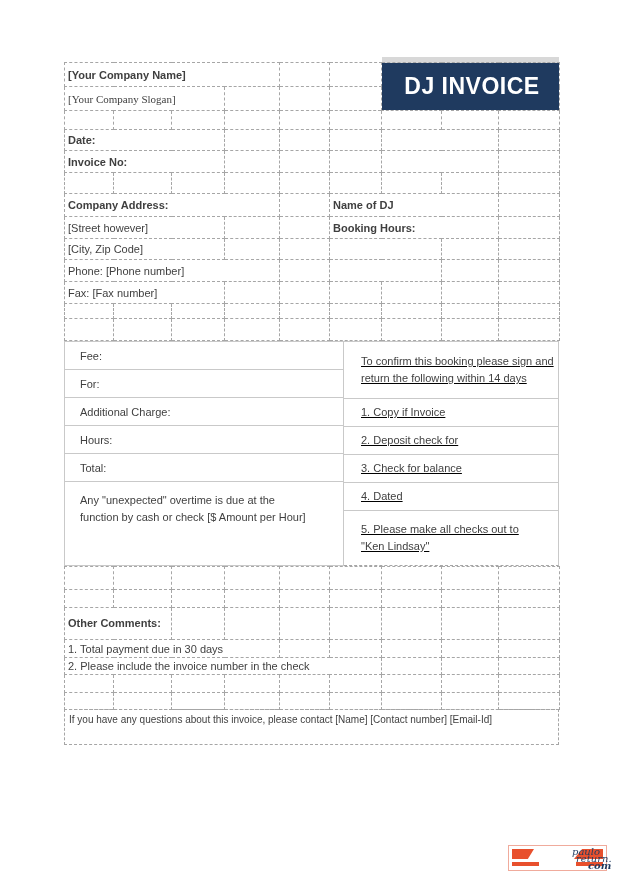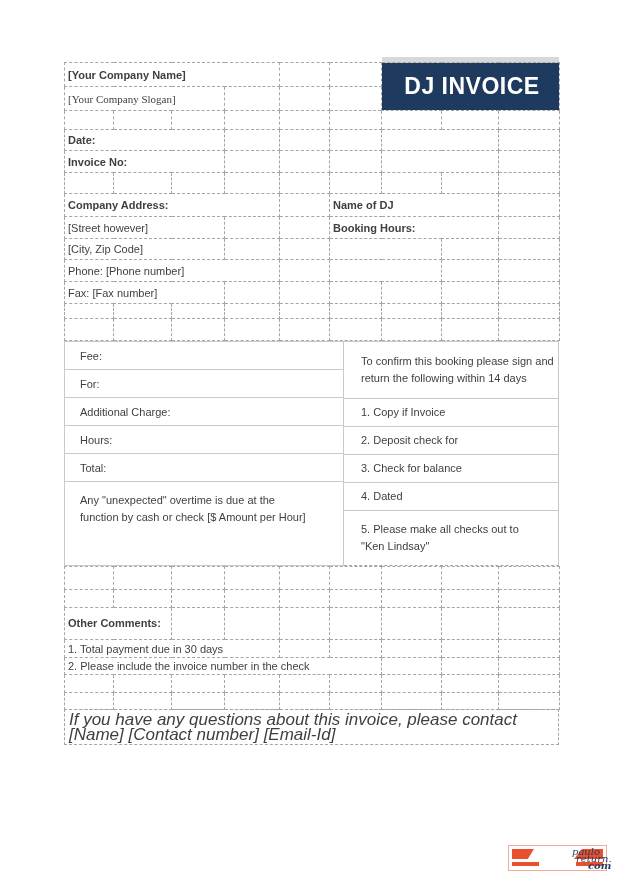--- a/index.html
+++ b/index.html
@@ -36,34 +36,34 @@
 
   
   .fee-section{display:flex;width:495px;}
   .fee-left{width:280px;border:1px solid var(--table-line);}
   .fee-row{height:28px;display:flex;align-items:center;padding-left:15px;
     border-bottom:1px solid var(--table-line);font-size:11px;color:var(--text);}
   .fee-note{height:54px;display:flex;align-items:center;padding-left:15px;
     border-bottom:1px solid var(--table-line);font-size:11px;color:var(--text);line-height:17px;}
   .fee-left > :last-child{border-bottom:none;}
   .fee-note span{display:inline-block;width:232px;}
-  .fee-right{width:215px;}
+  .fee-right{width:215px;text-decoration:underline;}
   .fee-right-box{border:1px solid var(--table-line);border-left:none;
     border-bottom:1px dashed var(--grid-line);}
   .fr-row{display:flex;align-items:center;padding-left:17px;
     border-bottom:1px solid var(--table-line);font-size:11px;color:var(--text);line-height:17px;}
   .fr-intro{height:57px;}
   .fr-item{height:28px;}
   .fr-item5{height:54px;border-bottom:none;}
   .fr-intro span{display:inline-block;width:193px;}
   .fr-item5 span{display:inline-block;width:175px;}
 
   .contact-box{width:495px;height:36px;margin-top:-1px;
     border:1px dashed var(--grid-line);
-    padding:2px 4px;font-size:17px;color:var(--text);line-height:15px;font-style:italic;}
+    padding:2px 4px;font-size:10px;color:var(--text);line-height:15px;}
 
   
   .logo{position:absolute;left:508px;top:845px;width:99px;height:26px;
     border:1px solid var(--logo-border);background:#fff;}
   .logo-shape-left{position:absolute;left:3px;top:3px;width:22px;height:10px;
     background:var(--orange);clip-path:polygon(0 0,100% 0,72% 100%,0 100%);}
   .logo-bar-left{position:absolute;left:3px;top:16px;width:27px;height:4px;background:var(--orange);}
   .logo-shape-right{position:absolute;right:3px;top:3px;width:29px;height:10px;
     background:var(--orange);clip-path:polygon(28% 0,100% 0,100% 100%,0 100%);}
   .logo-bar-right{position:absolute;right:3px;top:16px;width:27px;height:4px;background:var(--orange);}

